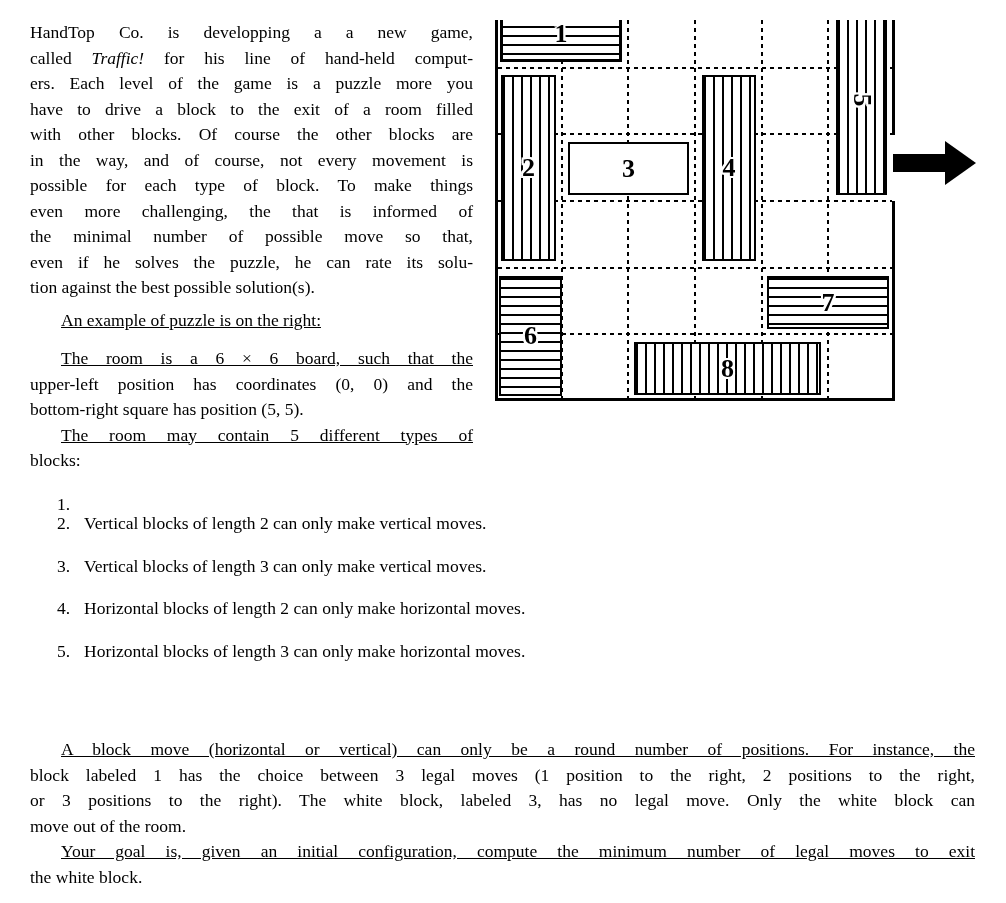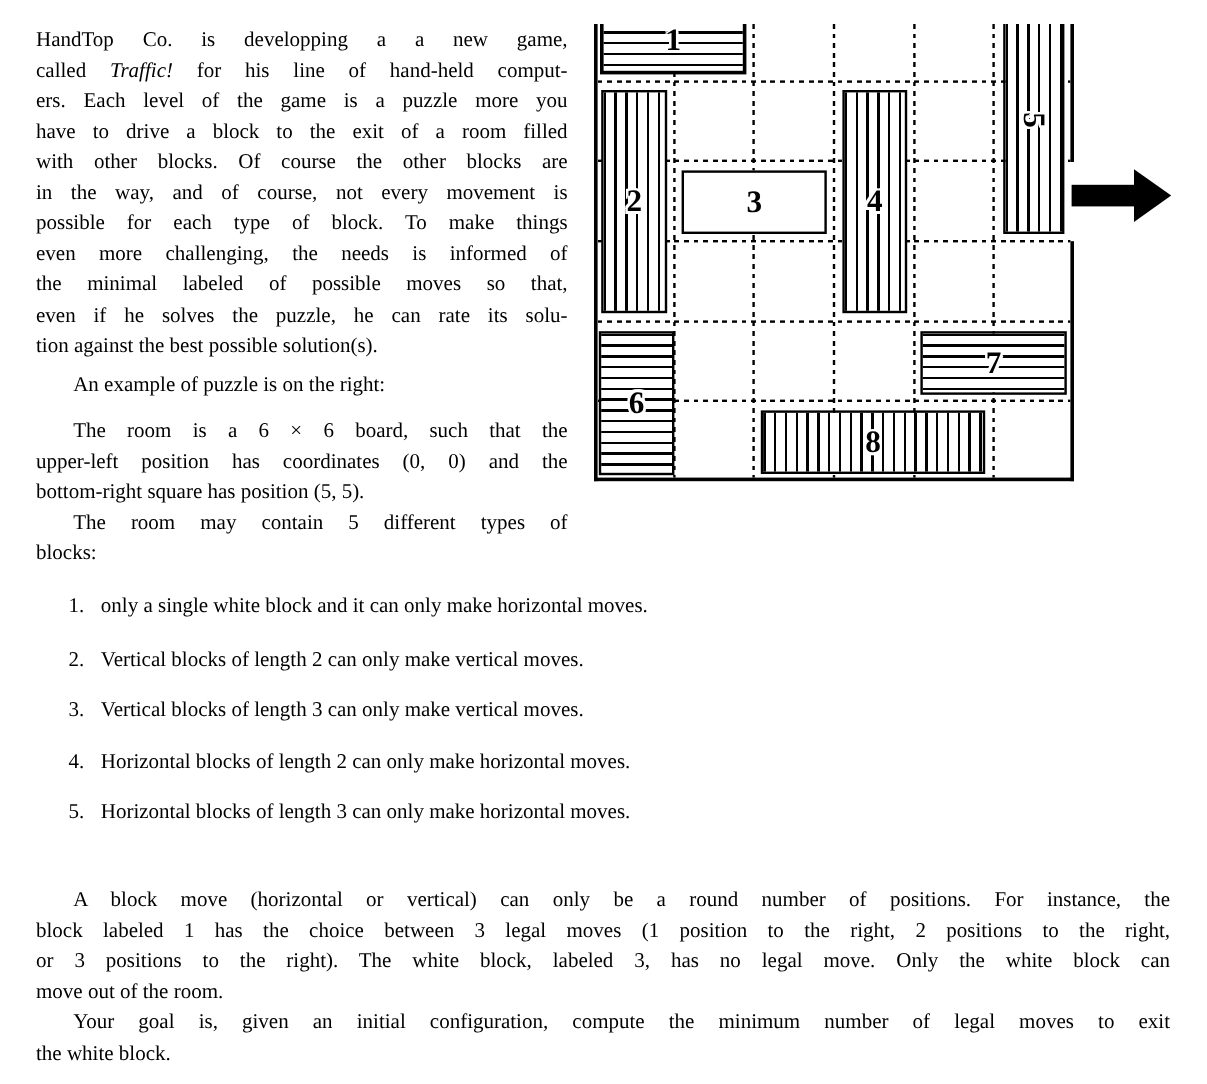--- a/index.html
+++ b/index.html
@@ -7,21 +7,21 @@
     position:relative; width:1006px; height:903px; overflow:hidden;
     background:#ffffff; color:#000;
     font-family:"Liberation Serif","DejaVu Serif",serif;
     font-size:17.5px; line-height:25.5px;margin-top:20px;
   }
   
   .leftcol { position:absolute; left:30px; top:0; width:443px; }
   .fullblock { position:absolute; left:30px; width:945px; }
   .jpara .ln { text-align:justify; text-align-last:justify; }
   .jpara .ln:last-child { text-align-last:left; }
-  .ind { text-indent:31px; }
+  .ind { text-indent:31px;text-decoration:underline; }
   em { font-style:italic; }
   .list { position:absolute; left:30px; top:472px; width:945px; }
   .list-item { position:relative; padding-left:54px; margin-bottom:17px; }
   .list-item .num { position:absolute; left:27px; top:0; }
   .item1 { margin-bottom:19px; }
   
   .grid { position:absolute; left:495px; top:-19px; width:400px; height:400px; background:#fff; }
   .gline { position:absolute; background:#000; }
   .vdash { position:absolute; top:3px; height:394px; width:2px;
            background:repeating-linear-gradient(to bottom,#000 0 4px,transparent 4px 8px); }
@@ -49,22 +49,22 @@
 
   <div class="leftcol">
     <div class="jpara">
       <div class="ln">HandTop Co. is developping a a new game,</div>
       <div class="ln"><span>called </span><em>Traffic!</em><span> for his line of hand-held comput-</span></div>
       <div class="ln">ers. Each level of the game is a puzzle more you</div>
       <div class="ln">have to drive a block to the exit of a room filled</div>
       <div class="ln">with other blocks. Of course the other blocks are</div>
       <div class="ln">in the way, and of course, not every movement is</div>
       <div class="ln">possible for each type of block. To make things</div>
-      <div class="ln">even more challenging, the needs is informed of</div>
-      <div class="ln">the minimal labeled of possible moves so that,</div>
+      <div class="ln">even more challenging, the that is informed of</div>
+      <div class="ln">the minimal number of possible move so that,</div>
       <div class="ln">even if he solves the puzzle, he can rate its solu-</div>
       <div class="ln">tion against the best possible solution(s).</div>
     </div>
     <div class="jpara" style="margin-top:7px">
       <div class="ln ind">An example of puzzle is on the right:</div>
     </div>
     <div class="jpara" style="margin-top:13px">
       <div class="ln ind">The room is a 6 × 6 board, such that the</div>
       <div class="ln">upper-left position has coordinates (0, 0) and the</div>
       <div class="ln">bottom-right square has position (5, 5).</div>
@@ -118,21 +118,20 @@
       <span class="lbl">8</span>
     </div>
   </div>
 
   <div class="arrow-shaft"></div>
   <div class="arrow-head"></div>
 
   <div class="list">
     <div class="list-item item1 jpara">
       <span class="num">1.</span>
-      <div class="ln">only a single white block and it can only make horizontal moves.</div>
     </div>
     <div class="list-item jpara">
       <span class="num">2.</span>
       <div class="ln">Vertical blocks of length 2 can only make vertical moves.</div>
     </div>
     <div class="list-item jpara">
       <span class="num">3.</span>
       <div class="ln">Vertical blocks of length 3 can only make vertical moves.</div>
     </div>
     <div class="list-item jpara">

